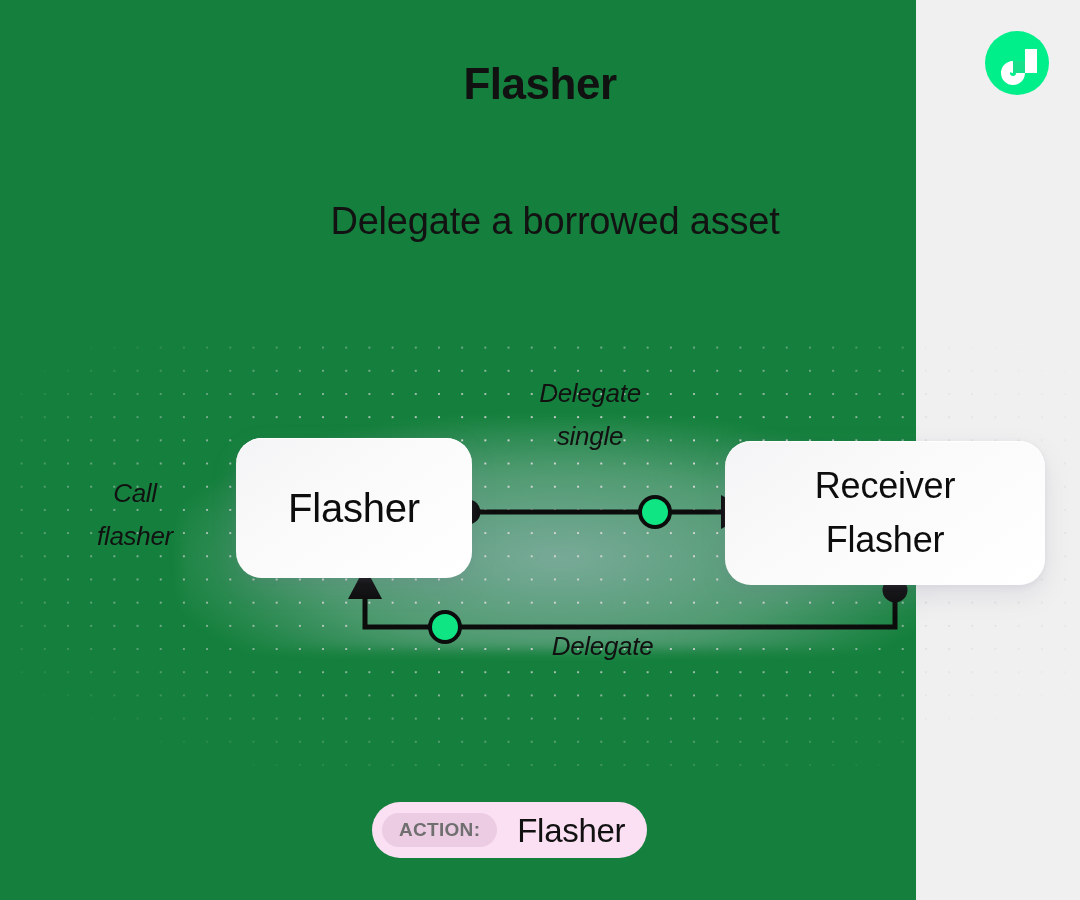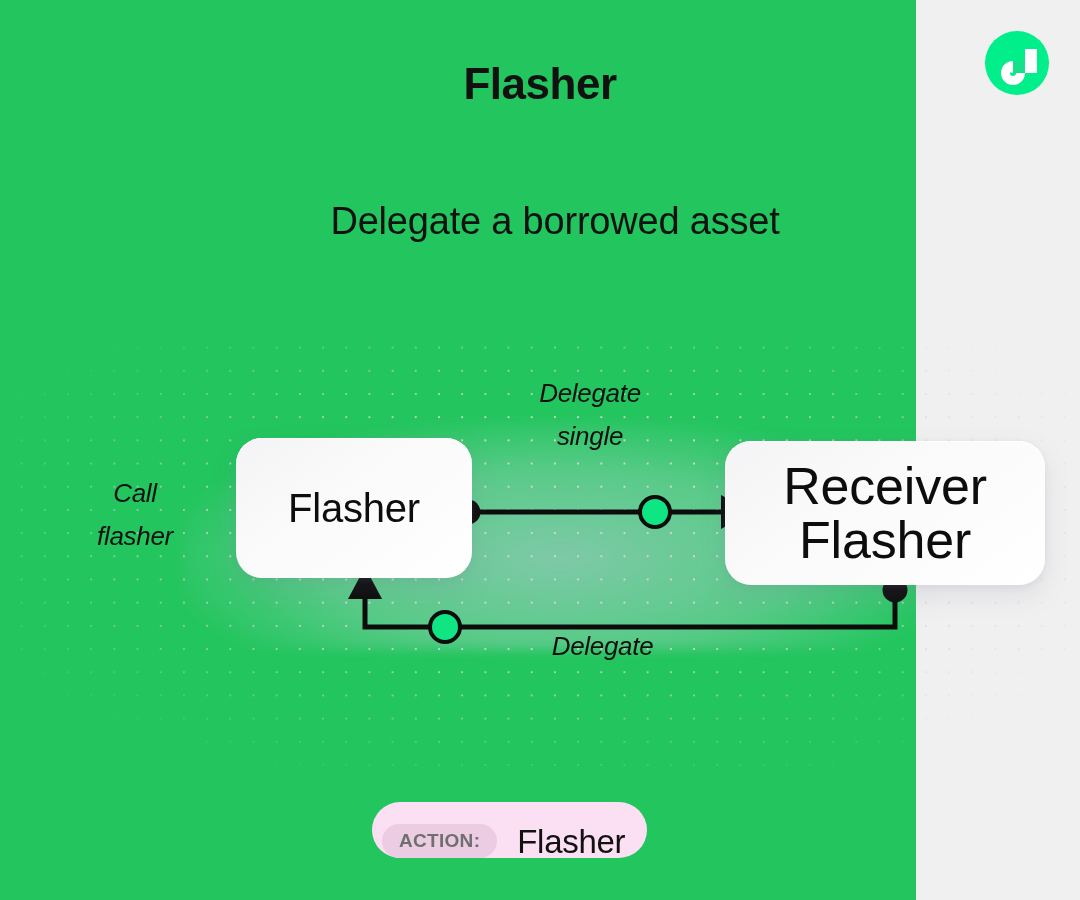--- a/index.html
+++ b/index.html
@@ -13,21 +13,21 @@
     font-family: "Liberation Sans", sans-serif;
     overflow: hidden;
     position: relative;
   }
 
   #stage {
     position: absolute;
     left: 0; top: 0;
     width: 916px;
     height: 900px;
-    background: #22c55e;
+    background: #15803d;
     text-decoration: underline;
   }
 
   
   .logo {
     position: absolute;
     left: 985px;
     top: 31px;
     width: 64px;
     height: 64px;
@@ -113,21 +113,21 @@
     top: 108px;
     width: 236px;
     height: 140px;
     font-size: 40px;
   }
   .node-receiver {
     left: 725px;
     top: 111px;
     width: 320px;
     height: 144px;
-    font-size: 52px;
+    font-size: 36px;
     line-height: 54px;
   }
   .node-receiver .l { display: block; }
 
   
   .edge-label {
     position: absolute;
     font-style: italic;
     font-size: 26px;
     line-height: 43px;
@@ -150,21 +150,21 @@
     overflow: visible;
   }
 
   
   .action-badge {
     position: absolute;
     left: 372px;
     top: 802px;
     height: 56px;
     display: flex;
-    align-items: flex-end;
+    align-items: center;
     background: #fbdff2;
     border-radius: 28px;
     padding: 0 22px 0 10px;
     box-sizing: border-box;
   }
   .action-tag {
     background: #eccce3;
     color: #6f6f6f;
     font-size: 19px;
     font-weight: bold;

